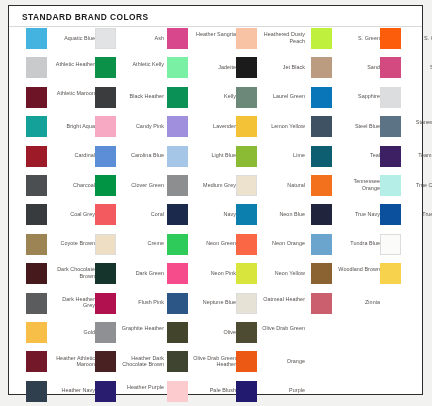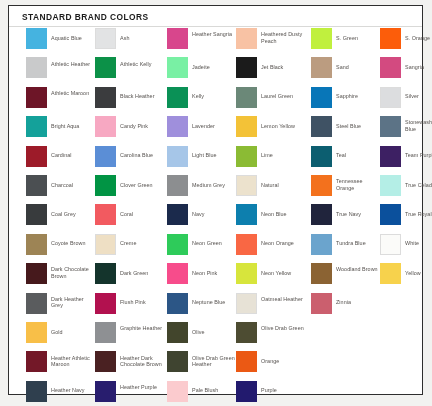--- a/index.html
+++ b/index.html
@@ -27,20 +27,21 @@
     width: 415px;
     height: 390px;
     box-sizing: border-box;
     border: 1.3px solid #2e2e2e;
     background: #ffffff;
   }
   #panel-inner {
     position: absolute;
     left: 0; top: 0; right: 0; bottom: 0;
     background: #ffffff;
+    text-align: right;
   }
   #title {
     position: absolute;
     left: 13px;
     top: 6px;
     font-size: 8.4px;
     font-weight: bold;
     letter-spacing: 0.45px;
     color: #1b1b1b;
     white-space: nowrap;

